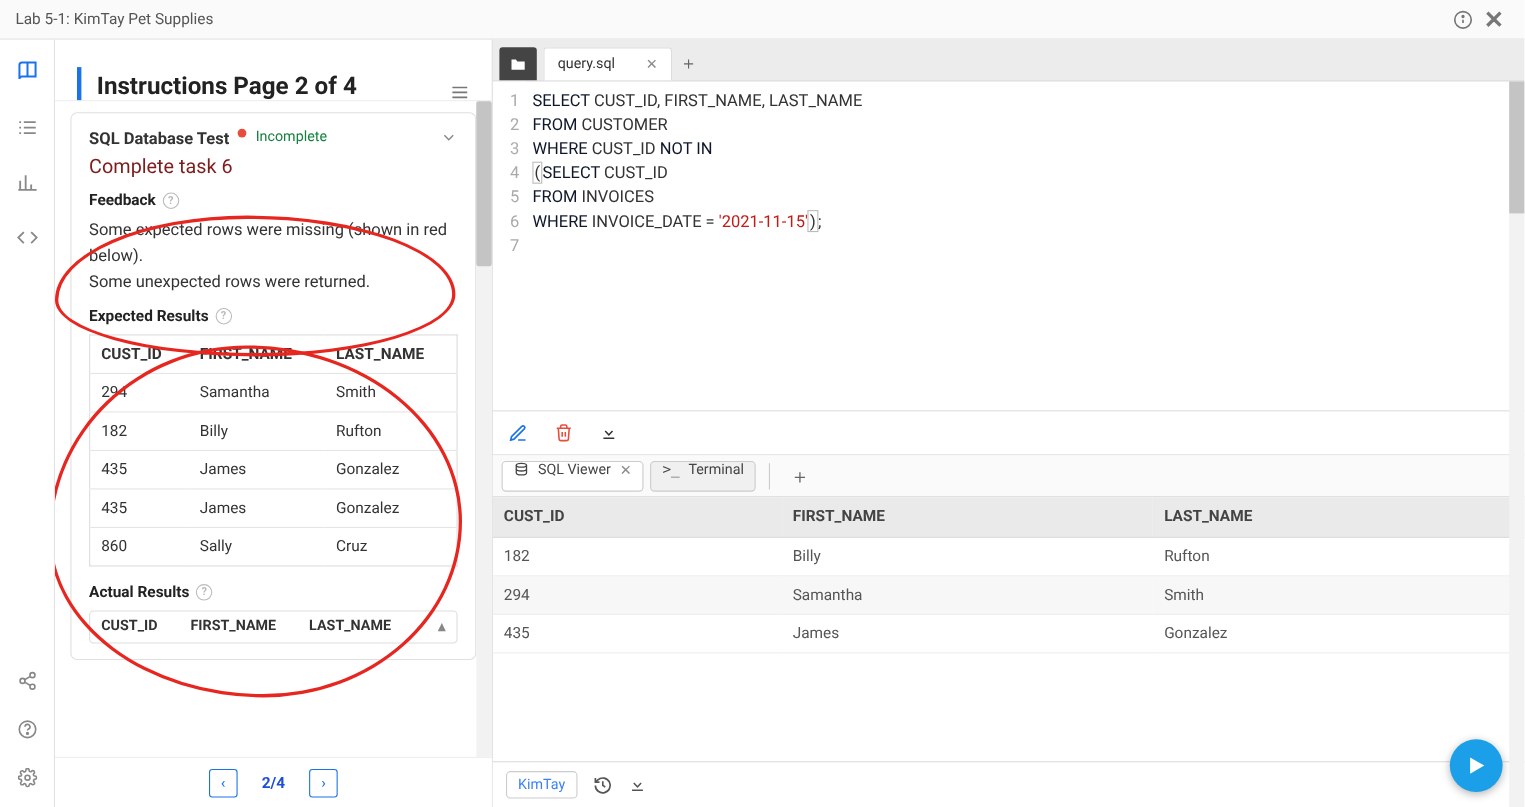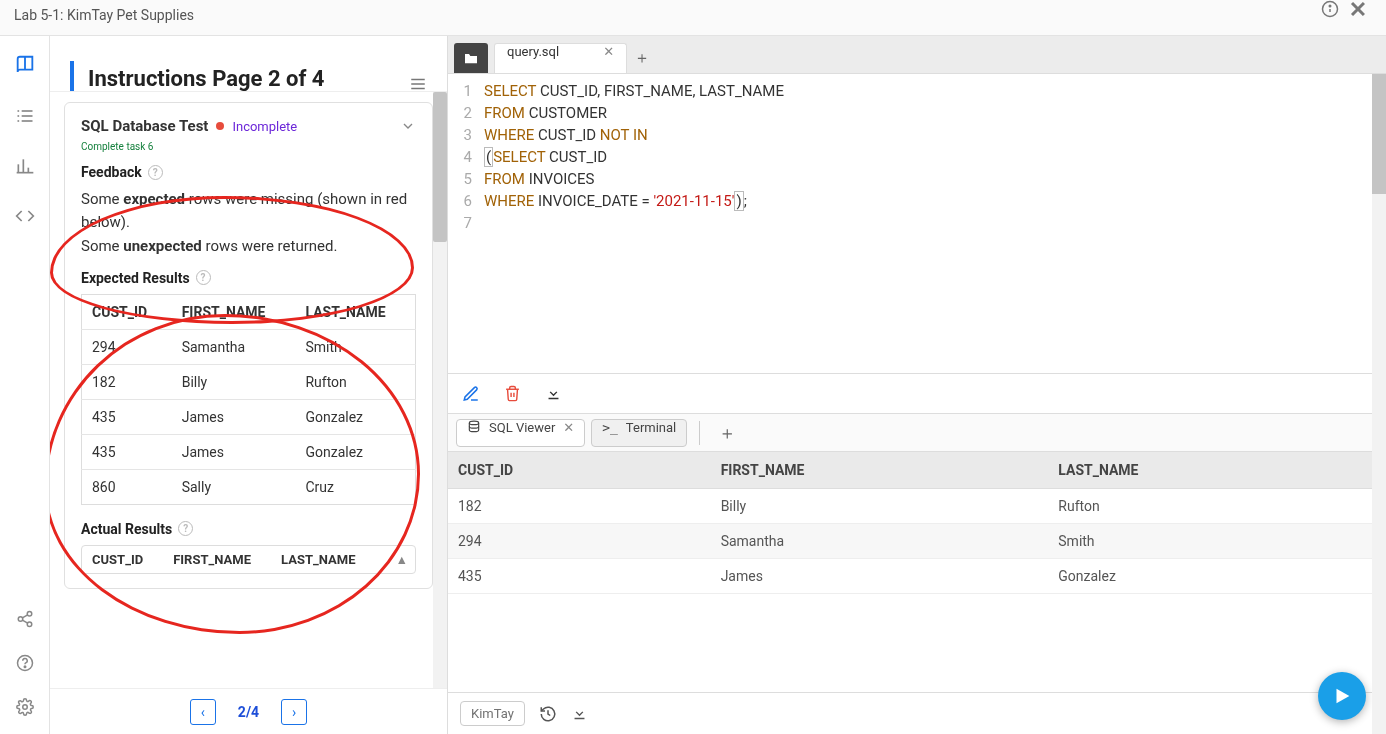--- a/index.html
+++ b/index.html
@@ -1,86 +1,86 @@
 <!DOCTYPE html>
 <html><head>
 <meta charset="utf-8">
 <style>
 *{margin:0;padding:0;box-sizing:border-box;font-family:-apple-system,BlinkMacSystemFont,"Segoe UI",Roboto,sans-serif}
 body{width:1386px;height:734px;background:#fff;overflow:hidden;color:#333;position:relative}
-.topbar{height:36px;display:flex;align-items:flex-end;padding:12px 14px;border-bottom:1px solid #e3e3e3;background:#fafafa}
+.topbar{height:36px;display:flex;align-items:center;padding:0 14px;border-bottom:1px solid #e3e3e3;background:#fafafa}
 .topbar .title{font-size:14px;color:#555}
 .topbar .spacer{flex:1}
 .topbar .icon-btn{width:28px;height:28px;display:flex;align-items:center;justify-content:center;color:#777;cursor:pointer;font-size:18px}
 .main{display:flex;height:698px}
 .iconrail{width:50px;border-right:1px solid #e3e3e3;display:flex;flex-direction:column;align-items:center;padding-top:18px;gap:30px}
 .iconrail .rail-icon{color:#888;cursor:pointer}
 .iconrail .rail-icon.active{color:#1a73e8}
 .iconrail .rail-bottom{margin-top:auto;display:flex;flex-direction:column;gap:26px;padding-bottom:18px;align-items:center}
 .leftpanel{width:398px;display:flex;flex-direction:column;border-right:1px solid #ddd;position:relative}
 .leftpanel .panel-header{height:56px;display:flex;align-items:flex-end;padding:0 20px;border-bottom:1px solid #eee}
 .panel-header .bar{width:4px;height:30px;background:#1a73e8;margin-right:14px}
 .panel-header h1{font-size:22px;font-weight:700;color:#222;flex:1}
 .panel-header .menu-icon{color:#777;cursor:pointer}
 .panel-body{flex:1;overflow-y:auto;padding:10px 14px 10px 14px;position:relative}
 .section-label{font-weight:700;font-size:14px;margin:4px 0 10px 0;color:#222}
 .card{border:1px solid #e0e0e0;border-radius:6px;padding:14px 16px;margin-bottom:14px}
-.card .card-head{display:flex;align-items:center;gap:8px}
+.card .card-head{display:flex;gap:8px}
 .card .card-title{font-weight:700;font-size:15px}
 .card .status-dot{width:8px;height:8px;border-radius:50%;background:#e74c3c}
-.card .status-text{font-size:13px;color:#6d28d9}
+.card .status-text{font-size:13px;color:#15803d}
 .card .chev{margin-left:auto;color:#888}
-.card .subtitle{font-size:10px;margin-top:6px;color:#15803d}
+.card .subtitle{font-size:18px;margin-top:6px;color:#7f1d1d}
 .feedback-head,.results-head{display:flex;align-items:center;gap:6px;font-weight:700;font-size:14px;color:#222;margin:12px 0 8px 0}
 .help-circle{width:15px;height:15px;border-radius:50%;border:1px solid #bbb;color:#bbb;font-size:10px;display:flex;align-items:center;justify-content:center}
 .feedback-text{font-size:15px;line-height:1.55;color:#333}
-.feedback-text b{font-weight:700}
+.feedback-text b{font-weight:400}
 .results-table{border:1px solid #ddd;border-radius:4px;margin-top:8px;font-size:14px;width:100%;border-collapse:collapse}
 .results-table th,.results-table td{text-align:left;padding:9px 10px;border-bottom:1px solid #e5e5e5}
 .results-table th{font-weight:700;color:#333}
 .results-table tr:last-child td{border-bottom:none}
 .actual-wrap{border:1px solid #ddd;border-radius:4px;margin-top:6px}
 .actual-wrap .hr{display:flex;align-items:center;padding:6px 10px;font-size:13px;font-weight:700;color:#333;gap:30px}
 .actual-wrap .hr span:last-child{margin-left:auto}
 .pager{height:46px;border-top:1px solid #eee;display:flex;align-items:center;justify-content:center;gap:22px;background:#fff;position:absolute;bottom:0;left:0;right:0}
 .pager .pbtn{width:26px;height:26px;border:1px solid #1a73e8;color:#1a73e8;border-radius:3px;display:flex;align-items:center;justify-content:center;cursor:pointer;font-size:14px}
 .pager .pnum{font-weight:700;font-size:14px;color:#1d4ed8}
 .scrolltrack{position:absolute;right:0;top:56px;bottom:46px;width:14px;background:#f2f2f2}
 .scrollthumb{position:absolute;right:0;top:0;width:14px;height:150px;background:#c4c4c4;border-radius:2px}
 .annot{position:absolute;border:3px solid #e6261f;border-radius:50%/50%;pointer-events:none;z-index:10}
 .rightpane{flex:1;display:flex;flex-direction:column;position:relative}
 .tabbar{height:38px;background:#ececec;display:flex;align-items:flex-end;padding-left:6px;border-bottom:1px solid #ddd}
 .tabbar .folder{width:34px;height:30px;background:#444;color:#fff;display:flex;align-items:center;justify-content:center;margin-right:6px;border-radius:3px 3px 0 0}
-.tab{height:30px;background:#fff;border:1px solid #ddd;border-bottom:none;padding:0 12px;display:flex;gap:44px;font-size:13px;color:#333;border-radius:3px 3px 0 0}
+.tab{height:30px;background:#fff;border:1px solid #ddd;border-bottom:none;padding:0 12px;display:flex;align-items:center;gap:28px;font-size:13px;color:#333;border-radius:3px 3px 0 0}
 .tab .tabx{color:#888;cursor:pointer}
 .tabbar .plus{width:30px;height:30px;display:flex;align-items:center;justify-content:center;color:#666;cursor:pointer}
 .editor{flex:0 0 300px;display:flex;font-family:'Courier New',monospace;font-size:15px;overflow:hidden;border-bottom:1px solid #ddd}
 .gutter{width:30px;text-align:right;padding:6px 6px 0 0;color:#aaa;background:#fff;line-height:22px}
 .code{flex:1;padding:6px 0 0 6px;line-height:22px;white-space:pre}
-.kw{color:#a16207}
+.kw{color:#0f172a}
 .lit{color:#c41a16}
 .brk{border:1px solid #bbb;padding:0 1px;color:#333}
 .toolbar{height:40px;border-bottom:1px solid #ddd;display:flex;align-items:center;padding:0 14px;gap:24px;font-size:16px}
 .toolbar .tool{cursor:pointer}
 .tool.edit{color:#1a73e8}
 .tool.trash{color:#e74c3c}
 .tool.dl{color:#333}
 .lower-tabs{height:38px;display:flex;align-items:center;padding:0 8px;background:#fafafa;border-bottom:1px solid #ddd;gap:6px}
 .ltab{height:28px;border:1px solid #ccc;background:#fff;border-radius:4px;padding:0 10px;display:flex;align-items:flex-start;gap:8px;font-size:13px;color:#444;cursor:pointer}
 .ltab .tabx{color:#888}
 .ltab.inactive{background:#f0f0f0}
 .lower-tabs .divider{width:1px;height:24px;background:#ccc;margin:0 6px}
 .lower-tabs .plus{color:#666;cursor:pointer;font-size:18px;padding:0 6px}
 .result-grid{flex:1;overflow:auto}
 .result-grid table{width:100%;border-collapse:collapse;font-size:14px}
 .result-grid th{background:#eaeaea;text-align:left;padding:10px 10px;font-weight:700;color:#444;border-bottom:1px solid #ddd}
 .result-grid td{padding:9px 10px;color:#555;border-bottom:1px solid #eee}
 .result-grid tr:nth-child(even) td{background:#f7f7f7}
 .bottombar{height:42px;border-top:1px solid #ddd;display:flex;align-items:center;padding:0 12px;gap:14px;background:#fff}
-.bottombar .dbname{border:1px solid #ccc;border-radius:4px;padding:4px 10px;font-size:13px;color:#737373}
+.bottombar .dbname{border:1px solid #ccc;border-radius:4px;padding:4px 10px;font-size:13px;color:#3b82f6}
 .bottombar .bicon{color:#555;cursor:pointer;font-size:16px}
 .playbtn{position:absolute;right:20px;bottom:14px;width:48px;height:48px;border-radius:50%;background:#1a9fe8;display:flex;align-items:center;justify-content:center;color:#fff;cursor:pointer;box-shadow:0 2px 8px rgba(0,0,0,.3)}
 .vscroll-r{position:absolute;right:0;top:38px;width:14px;bottom:0;background:#f2f2f2}
 .vscroll-r .thumb{width:14px;height:120px;background:#c4c4c4}
 svg{display:block}
 </style>
 </head>
 <body>
 
 <div class="topbar">

